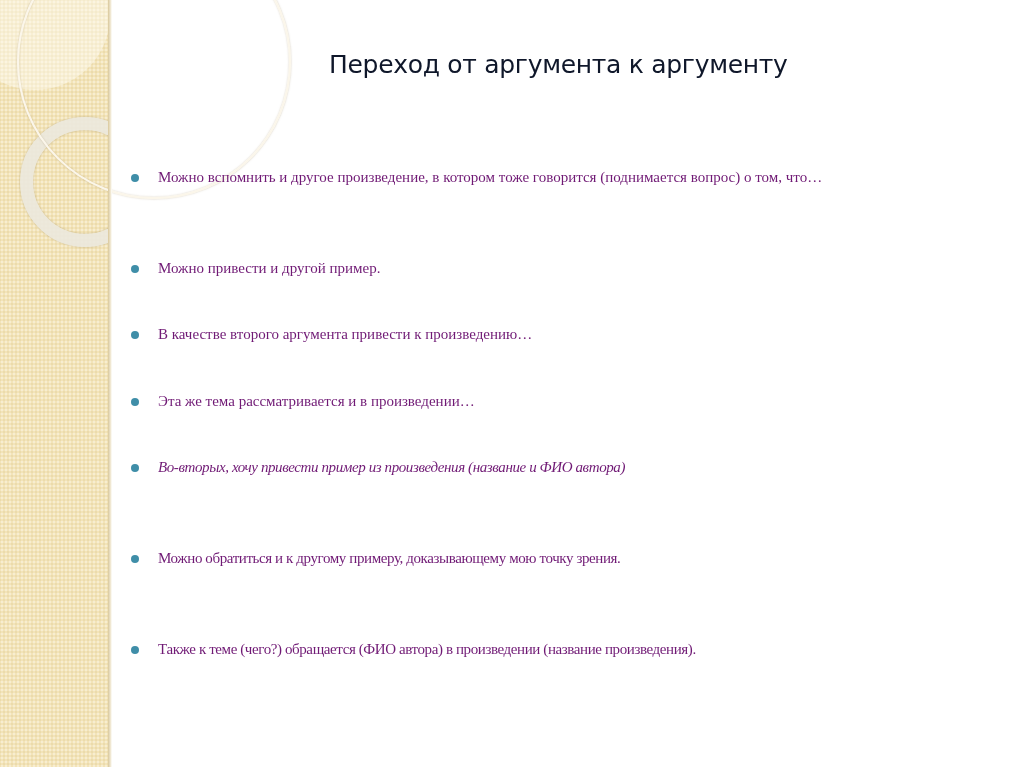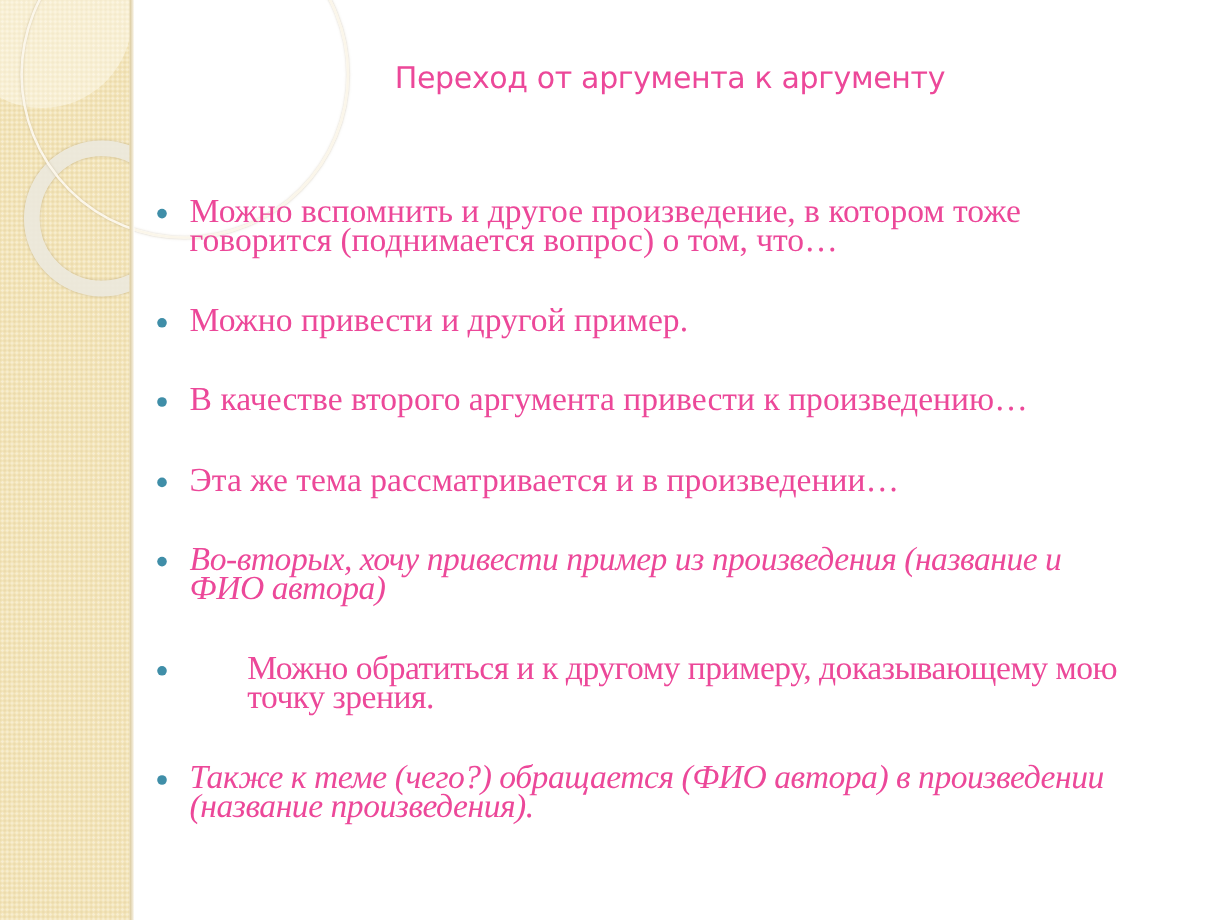--- a/index.html
+++ b/index.html
@@ -39,30 +39,30 @@
       border: 13px solid rgba(236,232,220,0.92);
       box-sizing: border-box;
       box-shadow: 0 0 2px rgba(150,130,90,0.5), inset 0 0 2px rgba(150,130,90,0.5);
     }
     .content {
       position: absolute; left: 112px; top: 0; right: 0; bottom: 0;
     }
     .title {
       position: absolute; left: 217px; top: 50px; width: 520px;
       font-family: "DejaVu Sans", sans-serif;
-      font-size: 25px; color: #ec4899; white-space: nowrap;
+      font-size: 25px; color: #0f172a; white-space: nowrap;
       letter-spacing: -0.3px;
     }
     .bullets {
       position: absolute; left: 16px; top: 165px; width: 880px;
       margin: 0; padding: 0; list-style: none;
     }
     .bullet-item {
       position: relative; padding-left: 30px;
-      font-size: 28px; line-height: 24px; color: #ec4899;
+      font-size: 15px; line-height: 24px; color: #701a75;
     }
     .bullet-dot {
       position: absolute; left: 3px; top: 9px; width: 8px; height: 8px;
       border-radius: 50%; background: #3f8ea8;
     }
   </style>
 </head>
 <body>
 
 <div class="side-panel">
@@ -97,20 +97,20 @@
     <span>Эта же тема рассматривается и в произведении…</span>
   </div>
 
   <div class="bullet-item" style="position:absolute; left:16px; top:455px; width:790px;">
     <span class="bullet-dot"></span>
     <span style="display:block; letter-spacing:-0.4px;font-style:italic;">Во-вторых, хочу привести пример из произведения (название и ФИО автора)</span>
   </div>
 
   <div class="bullet-item" style="position:absolute; left:16px; top:546px; width:780px;">
     <span class="bullet-dot"></span>
-    <span style="display:block; letter-spacing:-0.4px;margin-left:48px;">Можно обратиться и к другому примеру, доказывающему мою точку зрения.</span>
+    <span style="display:block; letter-spacing:-0.4px;">Можно обратиться и к другому примеру, доказывающему мою точку зрения.</span>
   </div>
 
-  <div class="bullet-item" style="position:absolute; left:16px; top:637px; width:850px;font-style:italic;">
+  <div class="bullet-item" style="position:absolute; left:16px; top:637px; width:850px;">
     <span class="bullet-dot"></span>
     <span style="display:block; letter-spacing:-0.4px;">Также к теме (чего?) обращается (ФИО автора) в произведении (название произведения).</span>
   </div>
 </div>
 
 </body></html>

